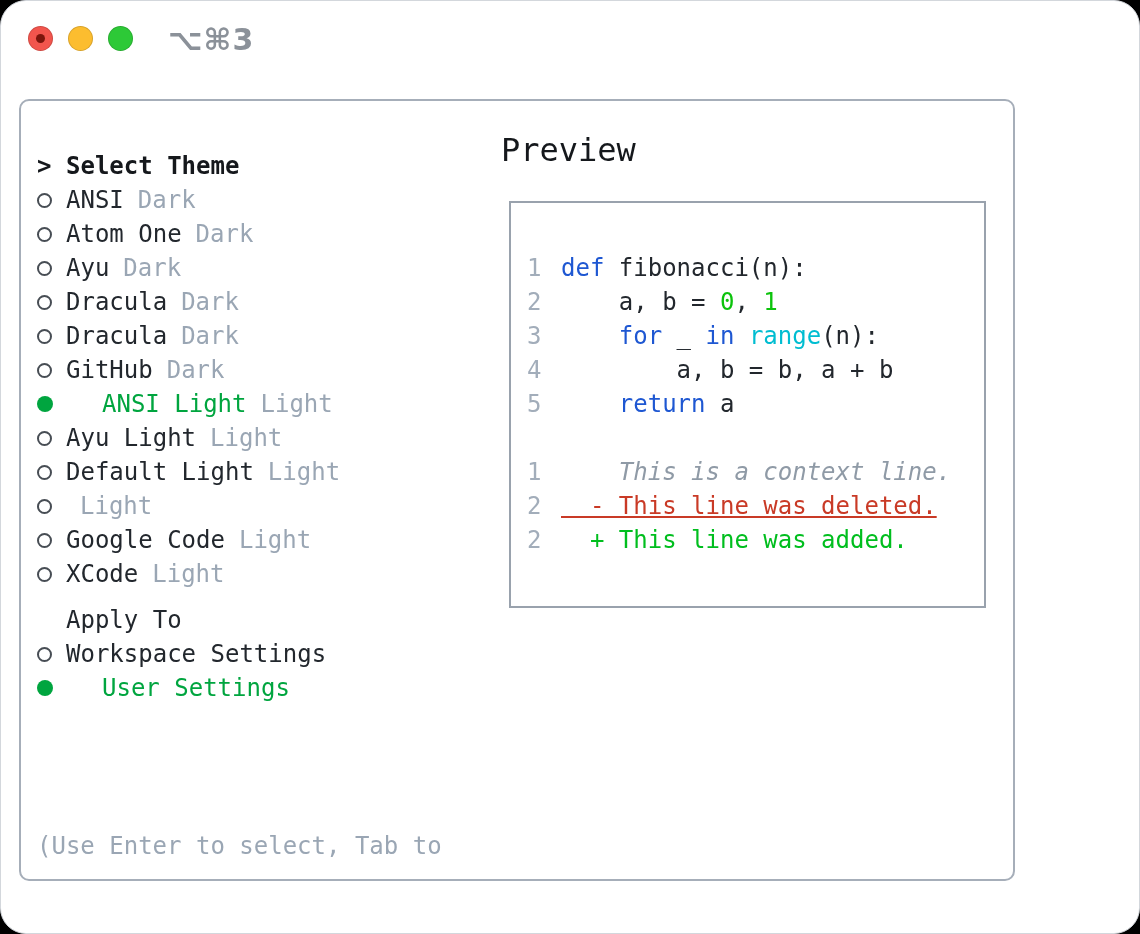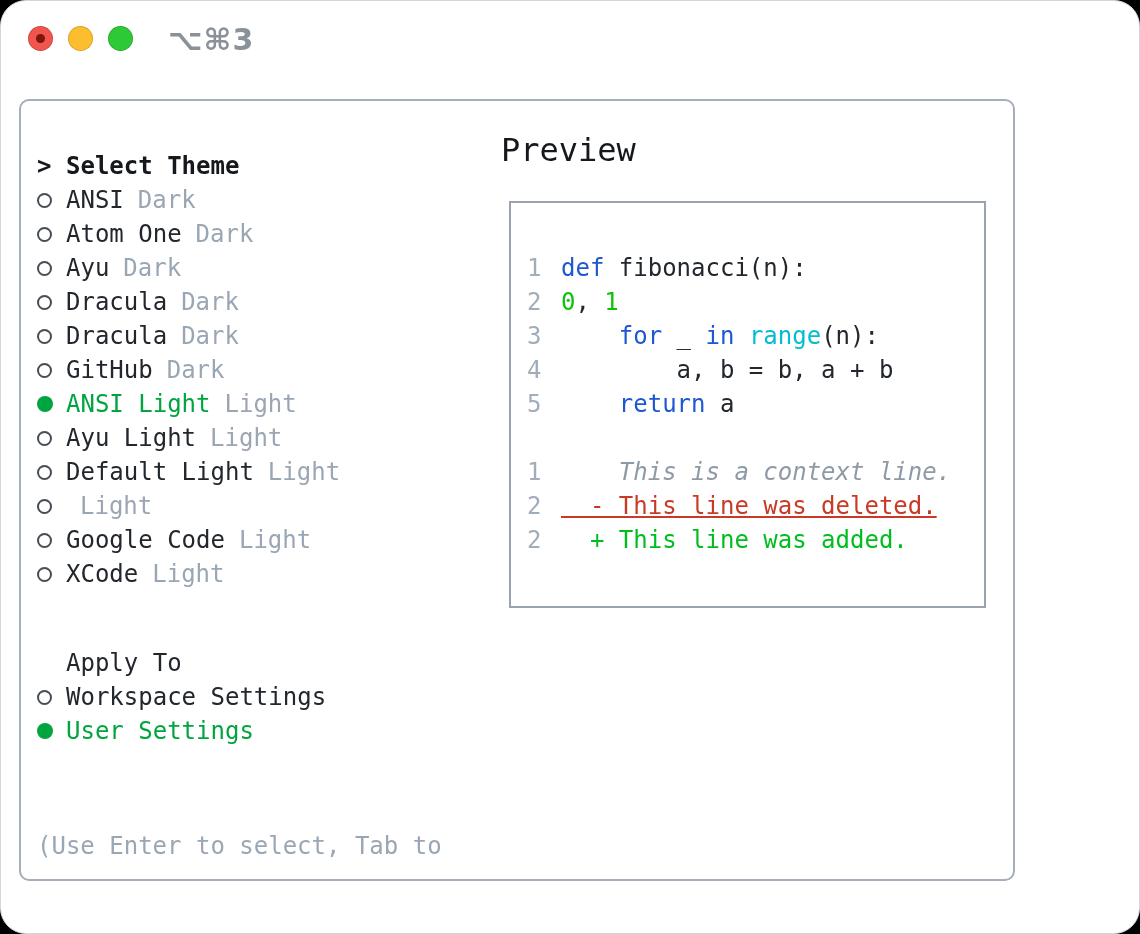--- a/index.html
+++ b/index.html
@@ -31,23 +31,23 @@
     position:absolute; left:18px; top:98px; width:996px; height:782px;
     box-sizing:border-box; border:2px solid var(--panel-border); border-radius:10px;
   }
   .row{height:34px; display:flex; align-items:center; font-size:24px; line-height:34px; color:var(--ink); white-space:pre;}
   .bullet{width:29px; display:flex; align-items:center; flex:0 0 29px;}
   .ring{width:15px; height:15px; box-sizing:border-box; border:2.5px solid #474d54; border-radius:50%;}
   .disc{width:16px; height:16px; border-radius:50%; background:var(--green);}
   .cursor{font-weight:bold; color:var(--ink-strong);}
   .hdr{font-weight:bold; color:var(--ink-strong);}
   .tag{color:var(--muted); margin-left:14px;}
-  .sel{color:var(--green);}
+  .sel{color:var(--green);margin-left:36px;}
   .theme-list{position:absolute; left:16px; top:48px;}
-  .apply{position:absolute; left:16px; top:545px;}
+  .apply{position:absolute; left:16px; top:502px;}
   .help{position:absolute; left:16px; top:660px; font-size:24px; line-height:34px; color:var(--muted); white-space:pre;}
   
   .preview-title{position:absolute; left:480px; top:32px; height:34px; line-height:34px; font-size:32px; font-weight:normal; color:var(--ink-strong);}
   .preview-box{
     position:absolute; left:488px; top:100px; width:477px; height:407px;
     box-sizing:border-box; border:2px solid var(--box-border); background:#fff;
   }
   .codewrap{position:absolute; left:16px; top:48px; right:2px;}
   .codeline{height:34px; display:flex; font-size:24px; line-height:34px; white-space:pre;}
   .lineno{width:34px; flex:0 0 34px; color:var(--lineno);}
@@ -94,21 +94,21 @@
           <div class="row"><span class="bullet"><span class="ring"></span></span><span>Google Code</span><span class="tag">Light</span></div>
           <div class="row"><span class="bullet"><span class="ring"></span></span><span>XCode</span><span class="tag">Light</span></div>
         </div>
     </div>
 
     <div class="preview-title">Preview</div>
 
     <div class="preview-box">
       <div class="codewrap" id="codewrap">
           <div class="codeline"><span class="lineno">1</span><span class="c-keyword">def</span><span class="c-plain"> fibonacci(n):</span></div>
-          <div class="codeline"><span class="lineno">2</span><span class="c-number">0</span><span class="c-plain">, </span><span class="c-number">1</span></div>
+          <div class="codeline"><span class="lineno">2</span><span class="c-plain">    a, b = </span><span class="c-number">0</span><span class="c-plain">, </span><span class="c-number">1</span></div>
           <div class="codeline"><span class="lineno">3</span><span class="c-plain">    </span><span class="c-keyword">for</span><span class="c-plain"> _ </span><span class="c-keyword">in</span><span class="c-plain"> </span><span class="c-builtin">range</span><span class="c-plain">(n):</span></div>
           <div class="codeline"><span class="lineno">4</span><span class="c-plain">        a, b = b, a + b</span></div>
           <div class="codeline"><span class="lineno">5</span><span class="c-plain">    </span><span class="c-keyword">return</span><span class="c-plain"> a</span></div>
           <div class="codeline"><span class="lineno"></span></div>
           <div class="codeline"><span class="lineno">1</span><span class="c-context">    This is a context line.</span></div>
           <div class="codeline"><span class="lineno">2</span><span class="c-deleted">  - This line was deleted.</span></div>
           <div class="codeline"><span class="lineno">2</span><span class="c-added">  + This line was added.</span></div>
         </div>
     </div>
 

